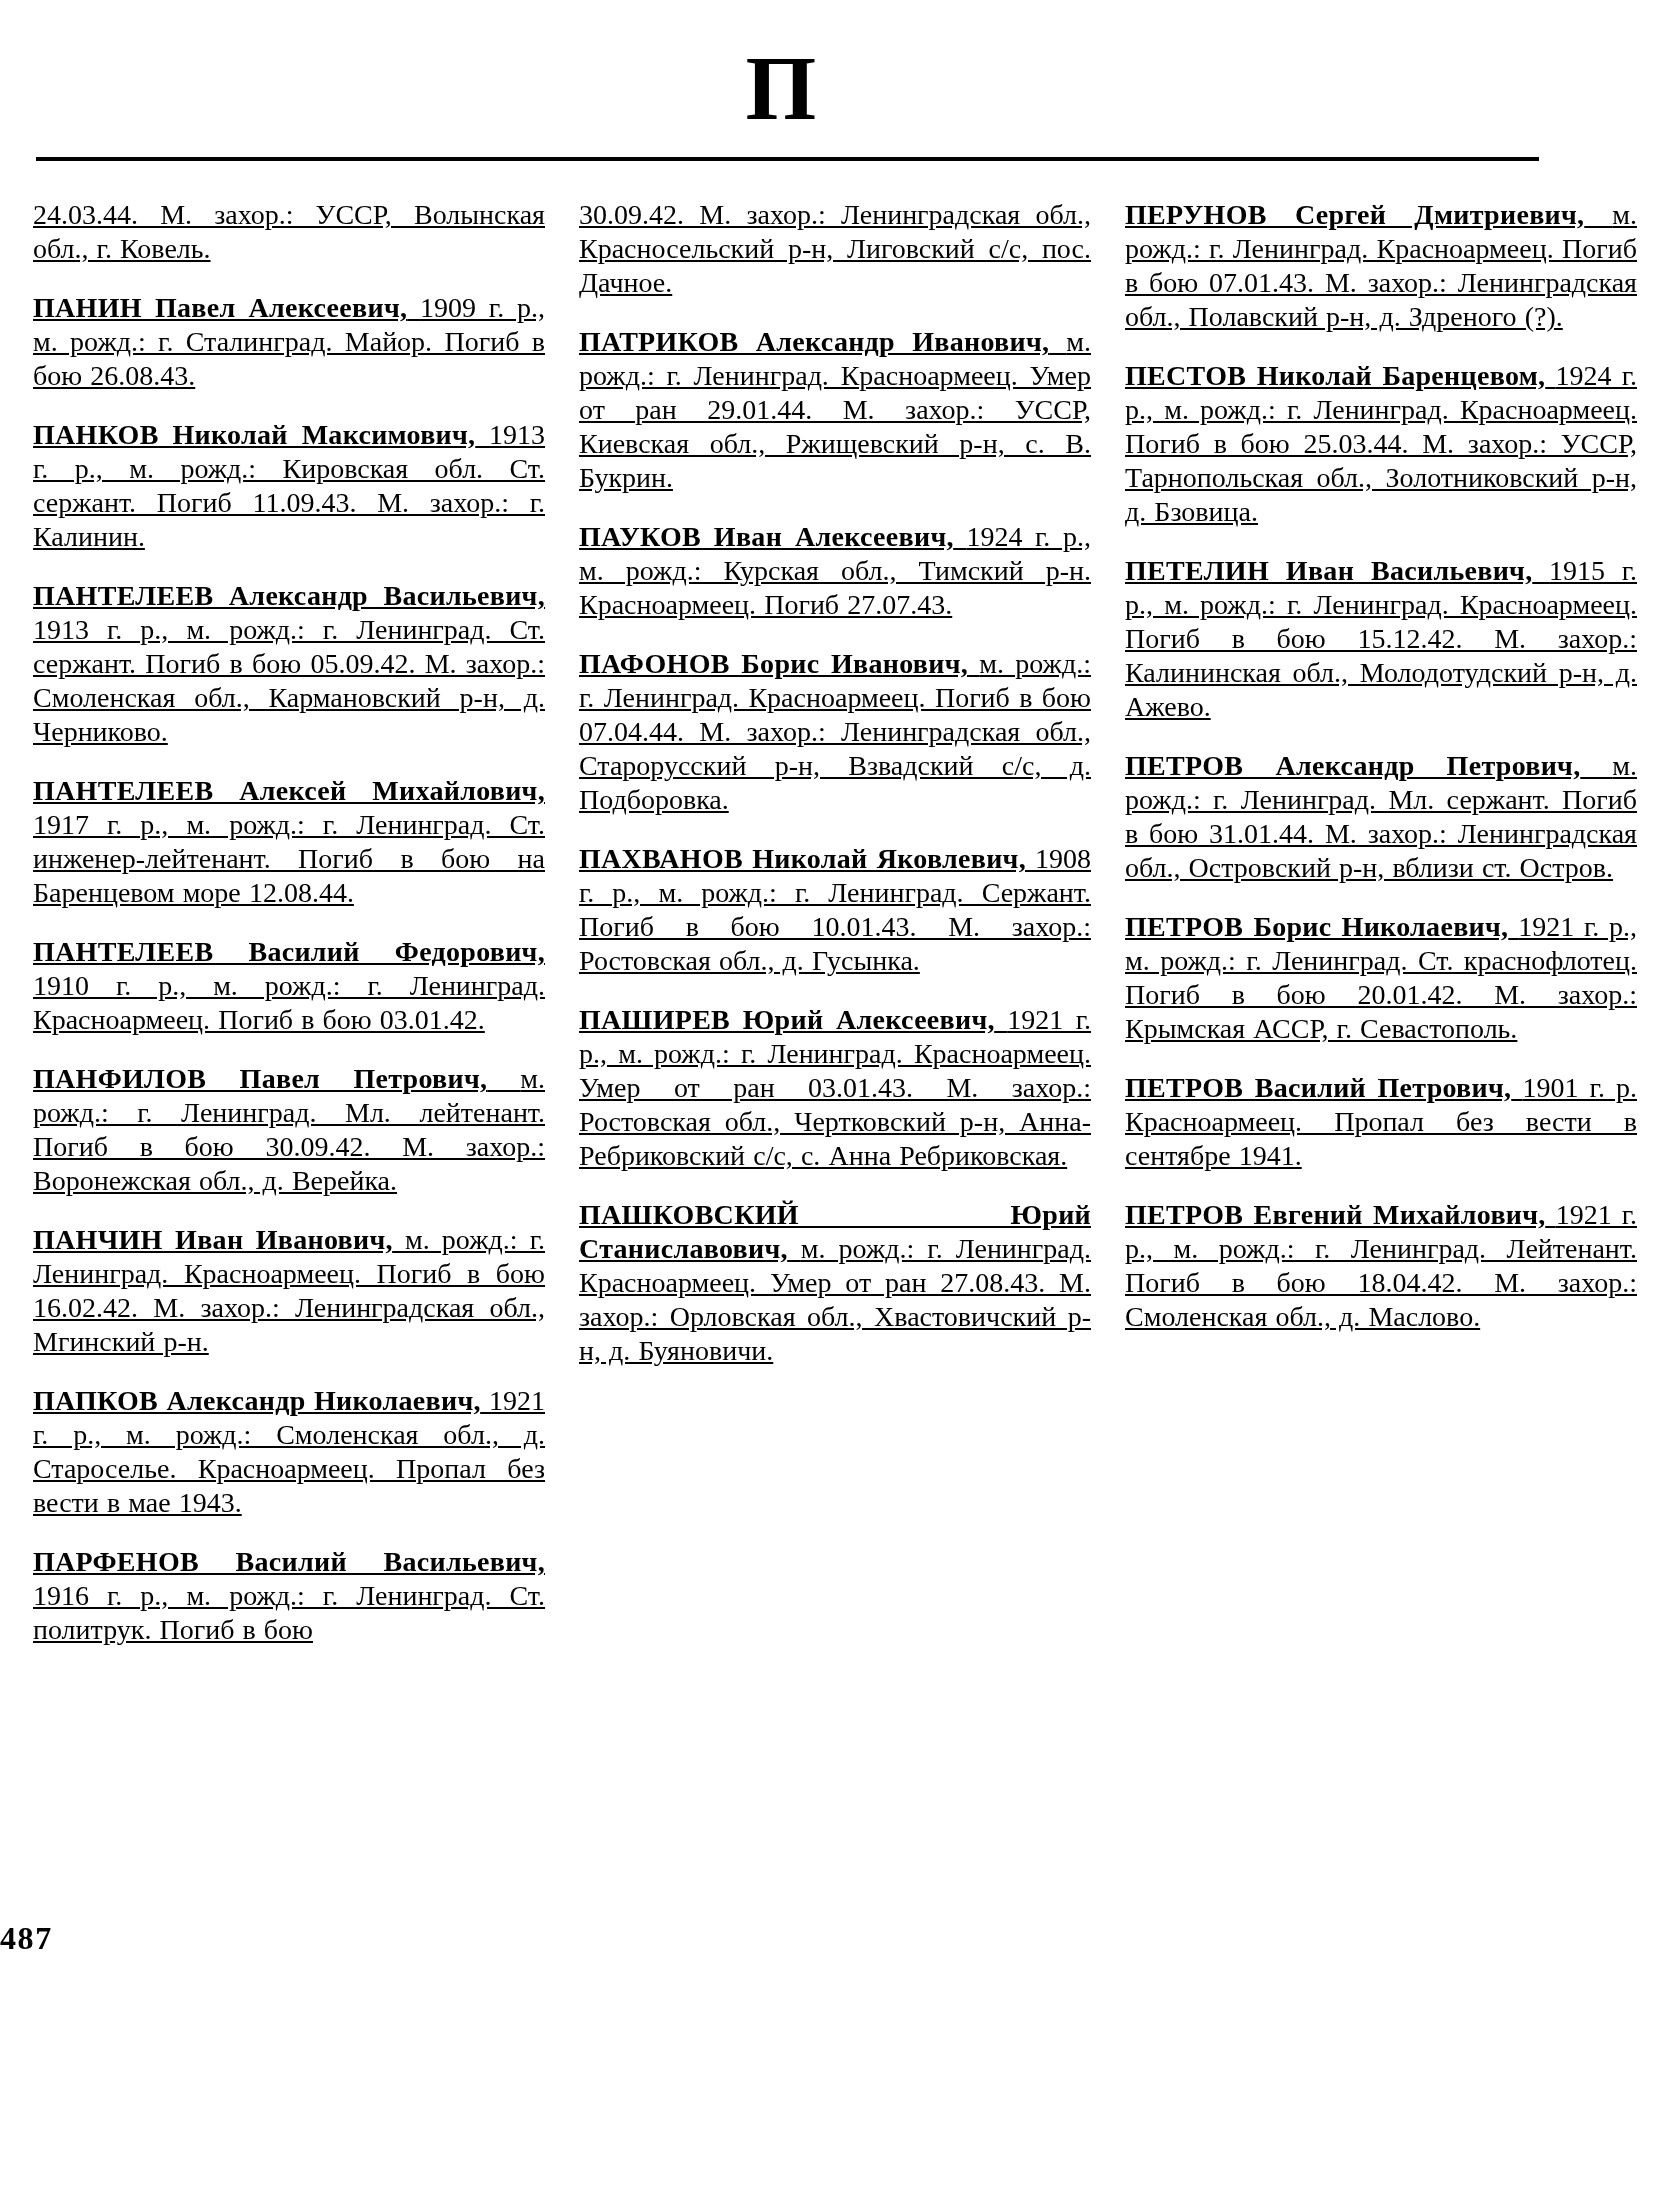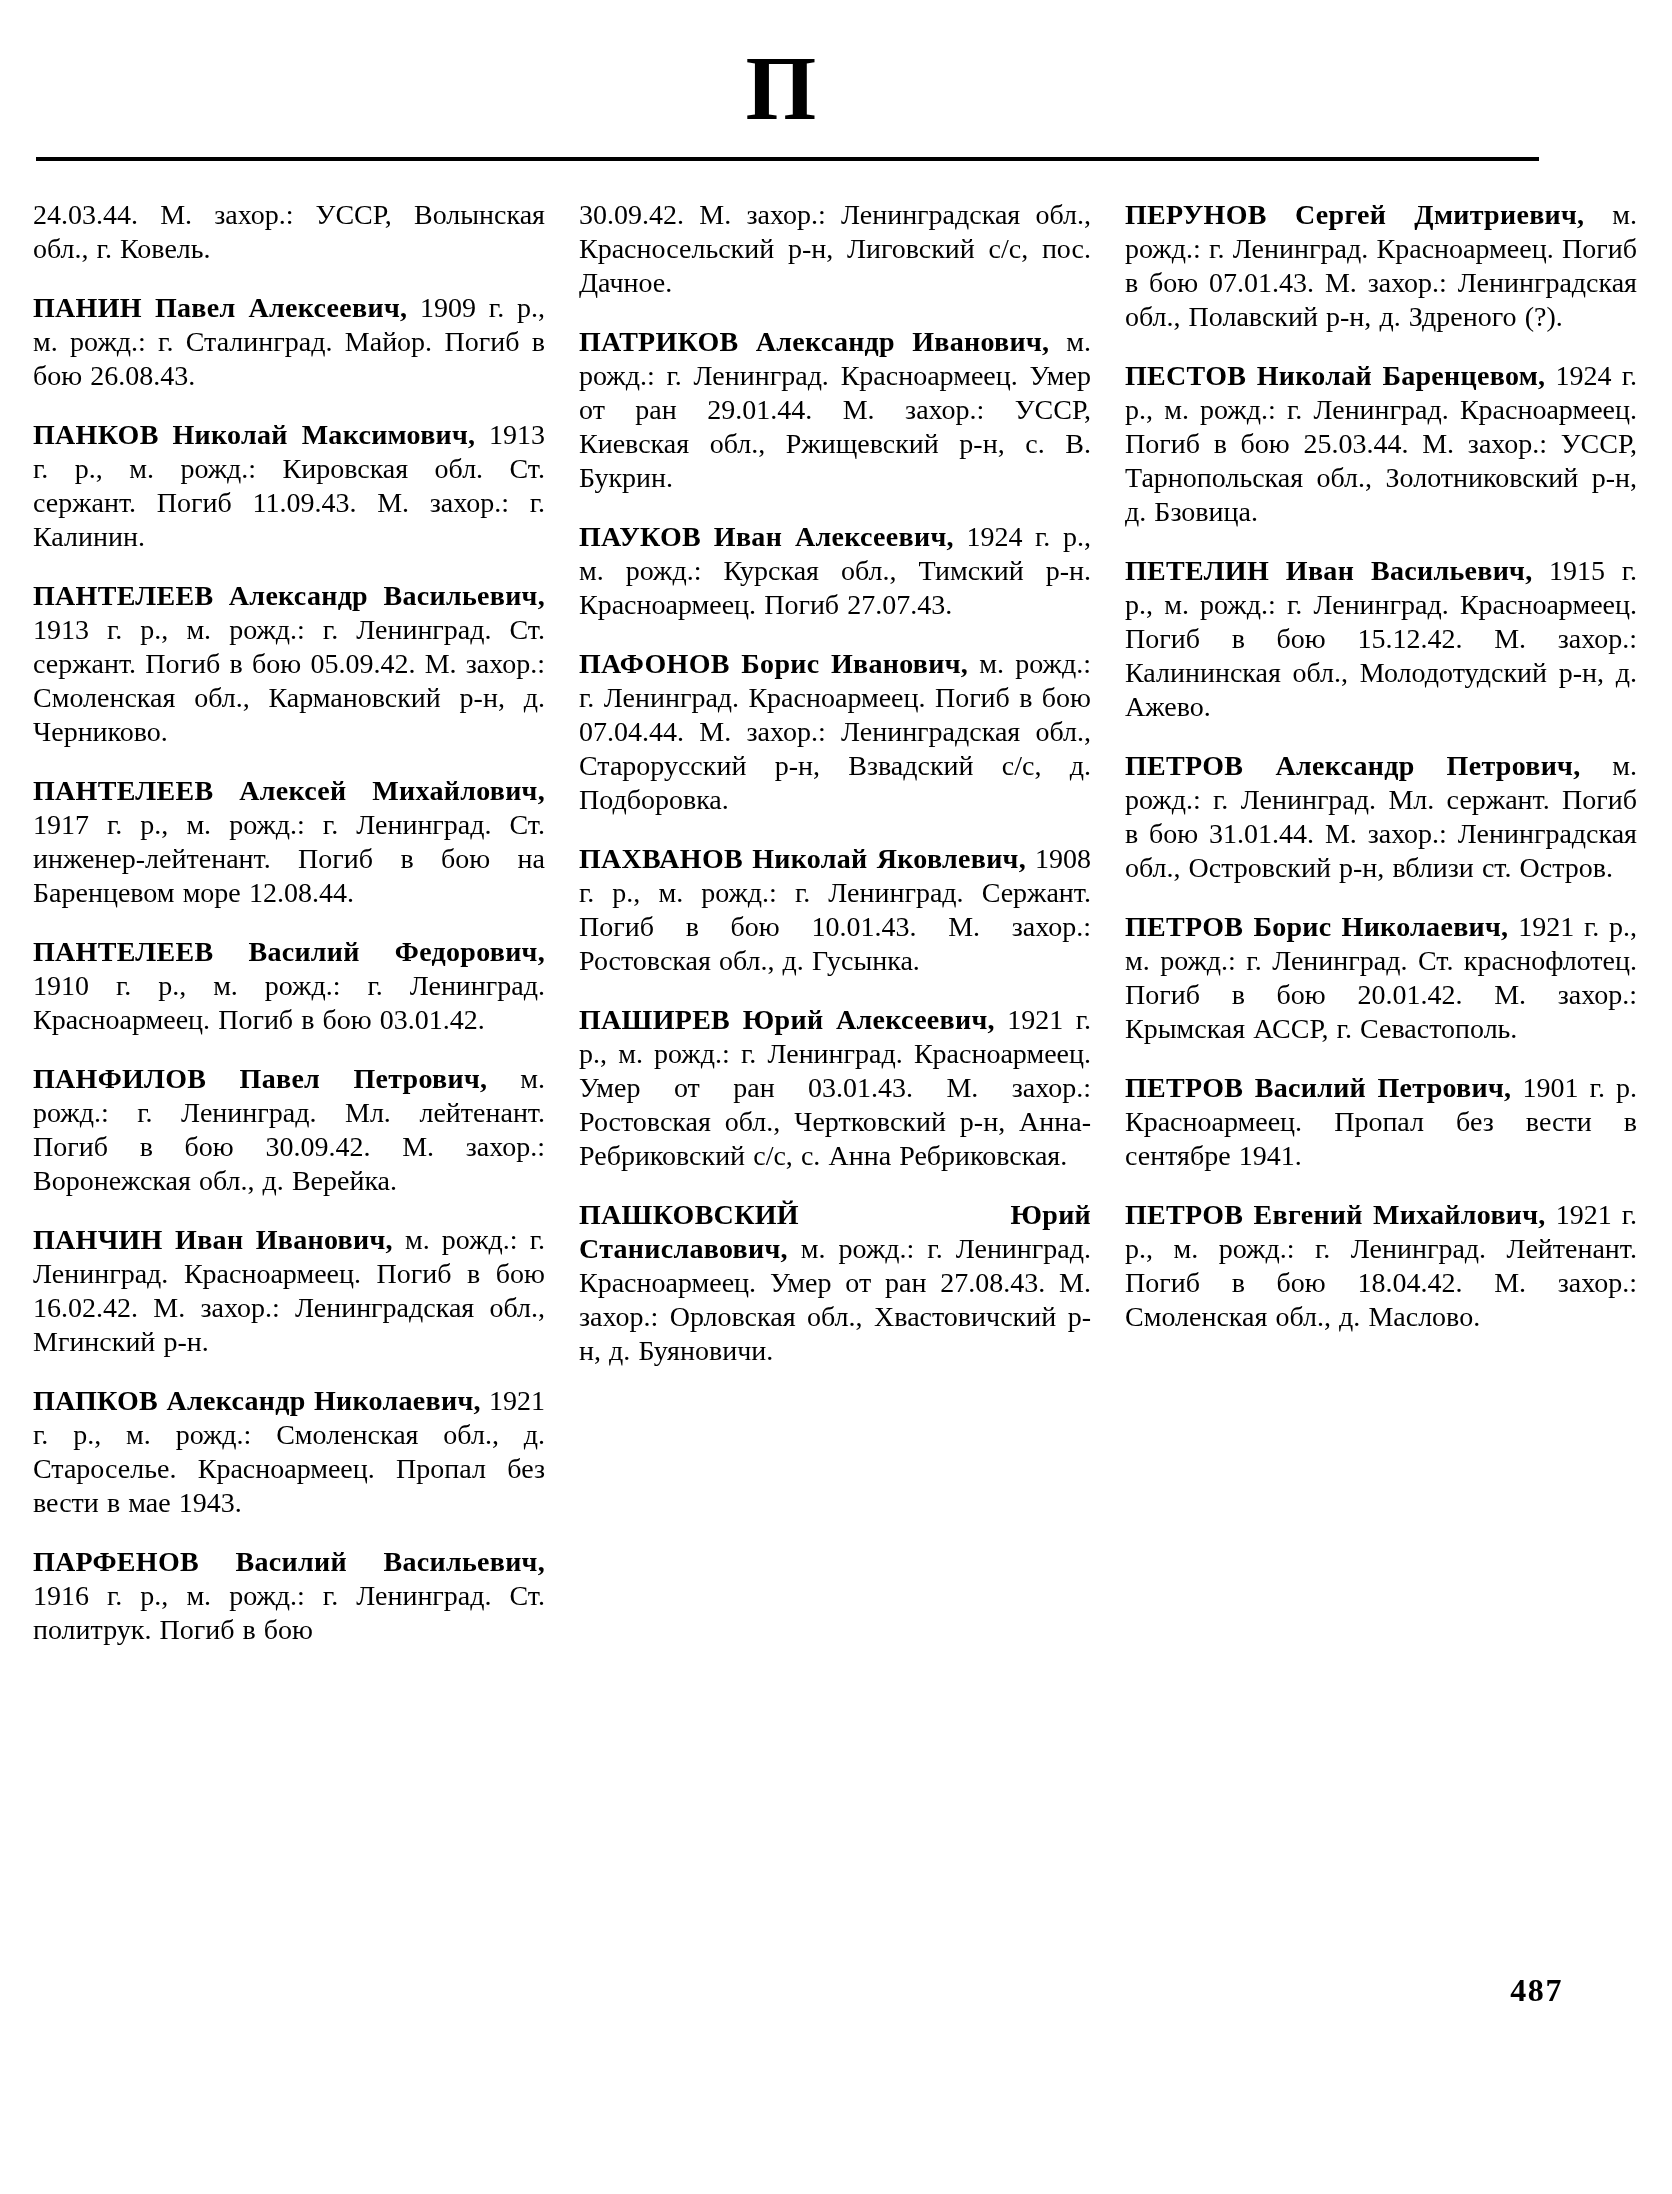--- a/index.html
+++ b/index.html
@@ -34,39 +34,40 @@
     margin: 22.6px 0 0 36px;
   }
   .columns {
     display: flex;
     padding: 37px 0 0 33px;
     gap: 34px;
   }
   .column {
     width: 512px;
     flex: 0 0 512px;
+    text-decoration: underline;
   }
   p.entry {
     margin: 0 0 25px 0;
     font-size: 28px;
     line-height: 34px;
     text-align: justify;
     text-align-last: left;
     word-spacing: 1.1px;
   }
   p.entry b.entry-name {
     font-weight: 700;
     letter-spacing: 0.3px;
   }
   .footer {
     position: absolute;
-    top: 1972px;
+    top: 1920px;
     left: 0;
     width: 1563px;
-    text-align: right;
+    text-align: left;
   }
   .page-number {
     font-size: 32px;
     font-weight: 700;
     letter-spacing: 1.6px;
   }
 </style>
 </head>
 <body>
 

